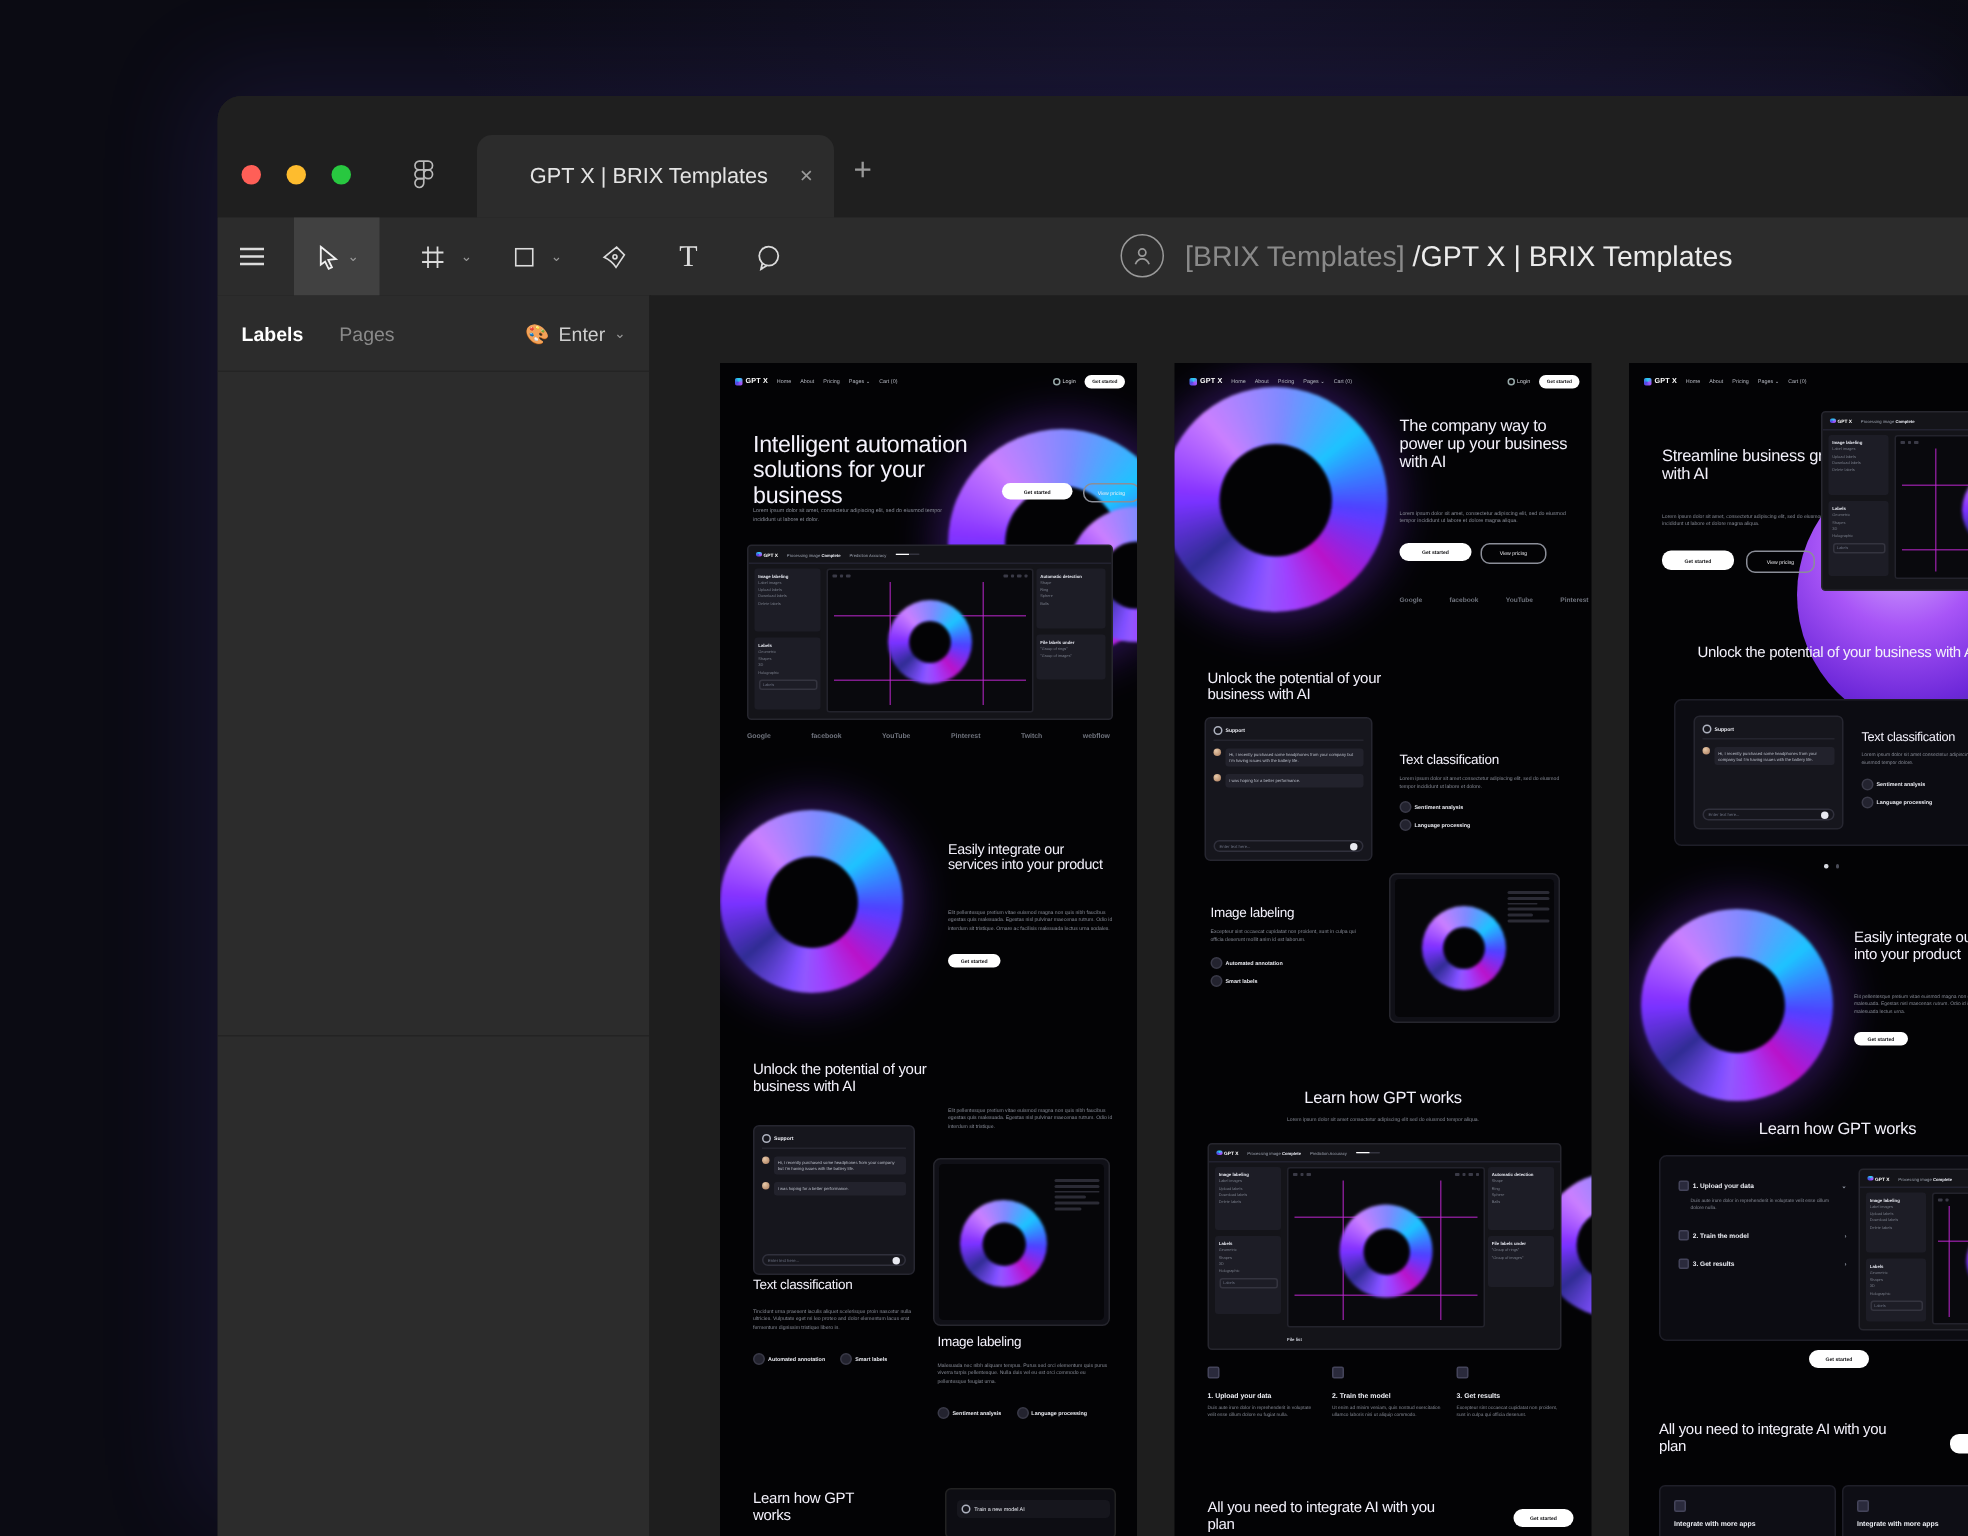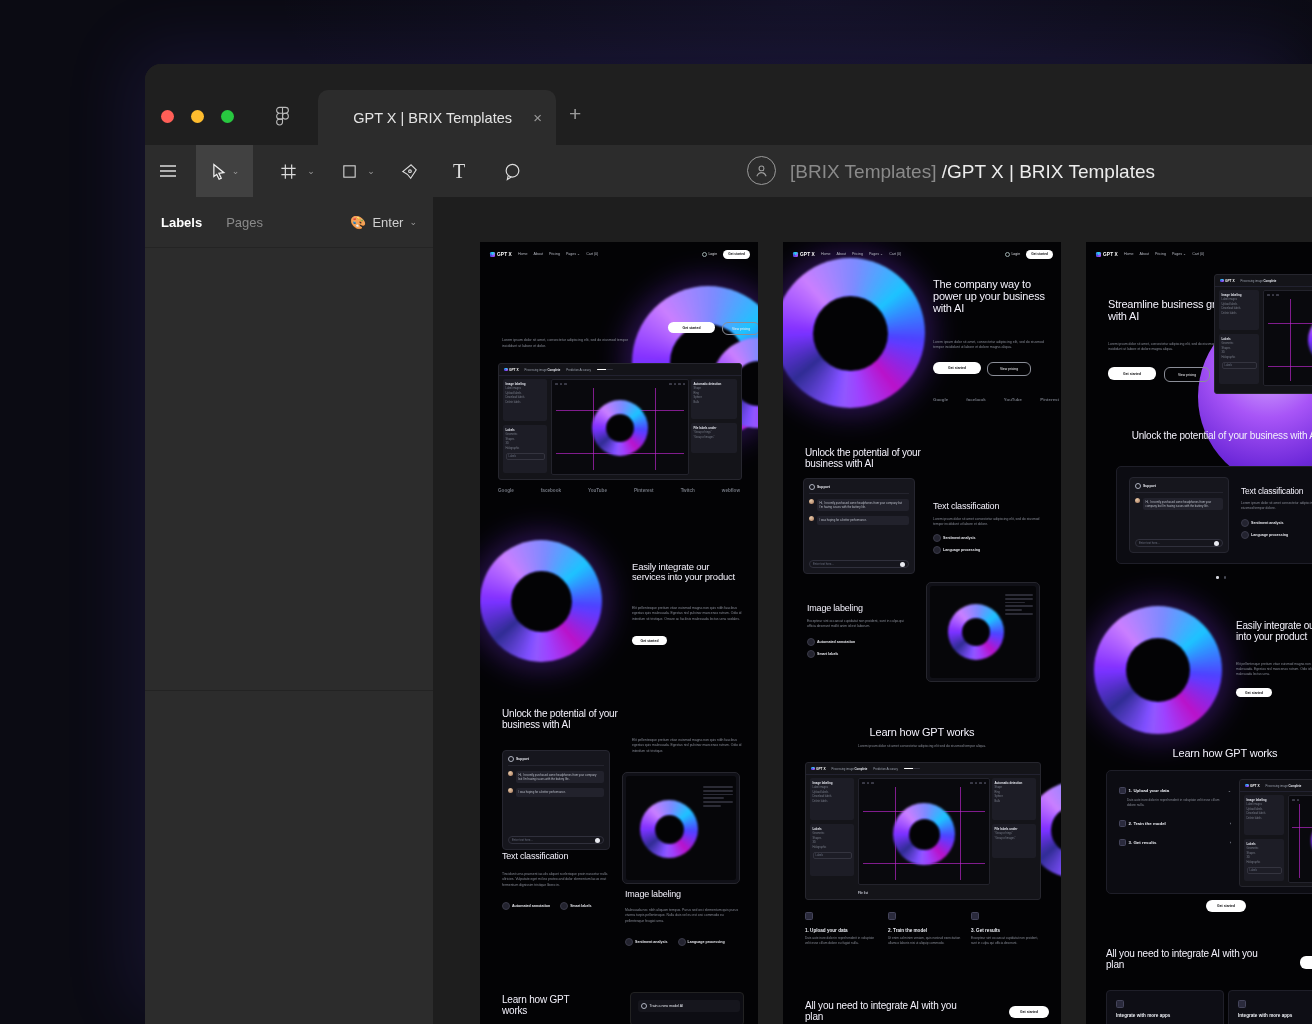--- a/index.html
+++ b/index.html
@@ -200,20 +200,21 @@
         <span>Pricing</span>
         <span><span>Pages</span> <span>⌄</span></span>
         <span>Cart (0)</span>
         <span class="f-login">
               <i class="lock"></i>
               <span>Login</span>
             </span>
         <span class="pillW navpill">Get started</span>
       </div>
       <div class="torus glow" style="left:152px;top:44px;width:152px;height:152px"></div>
+      <div class="hd" style="left:22px;top:46px;width:164px;font-size:15.5px">Intelligent automation solutions for your business</div>
       <div class="bx" style="left:22px;top:96px;width:132px;font-size:3.6px">Lorem ipsum dolor sit amet, consectetur adipiscing elit, sed do eiusmod tempor incididunt ut labore et dolor.</div>
       <span class="pillW" style="position:absolute;left:188px;top:80px;width:47px;height:11px;z-index:6">Get started</span>
       <span class="pillO" style="position:absolute;left:242px;top:80px;width:36px;height:11px;z-index:6">View pricing</span>
       <div class="torus" style="left:232px;top:96px;width:90px;height:90px"></div>
 
       <div class="dash" style="left:18px;top:121px;width:242px;height:115px">
         <div class="d-top">
           <span class="d-logo">
                 <i class="lm"></i>
                 <span>GPT X</span>

